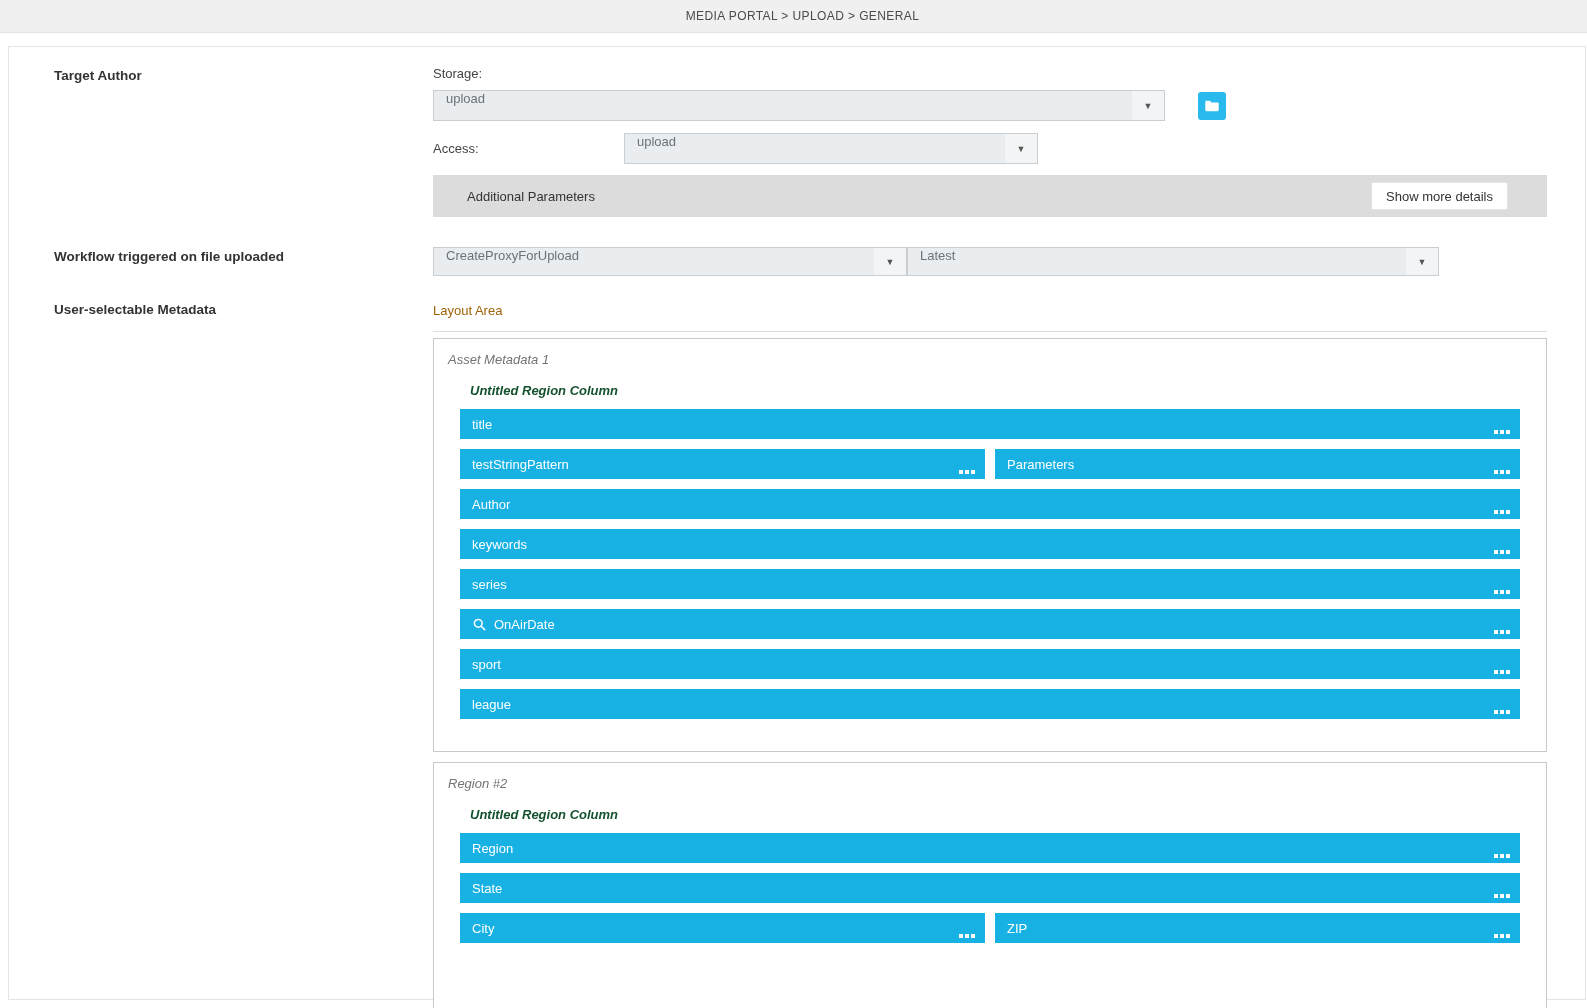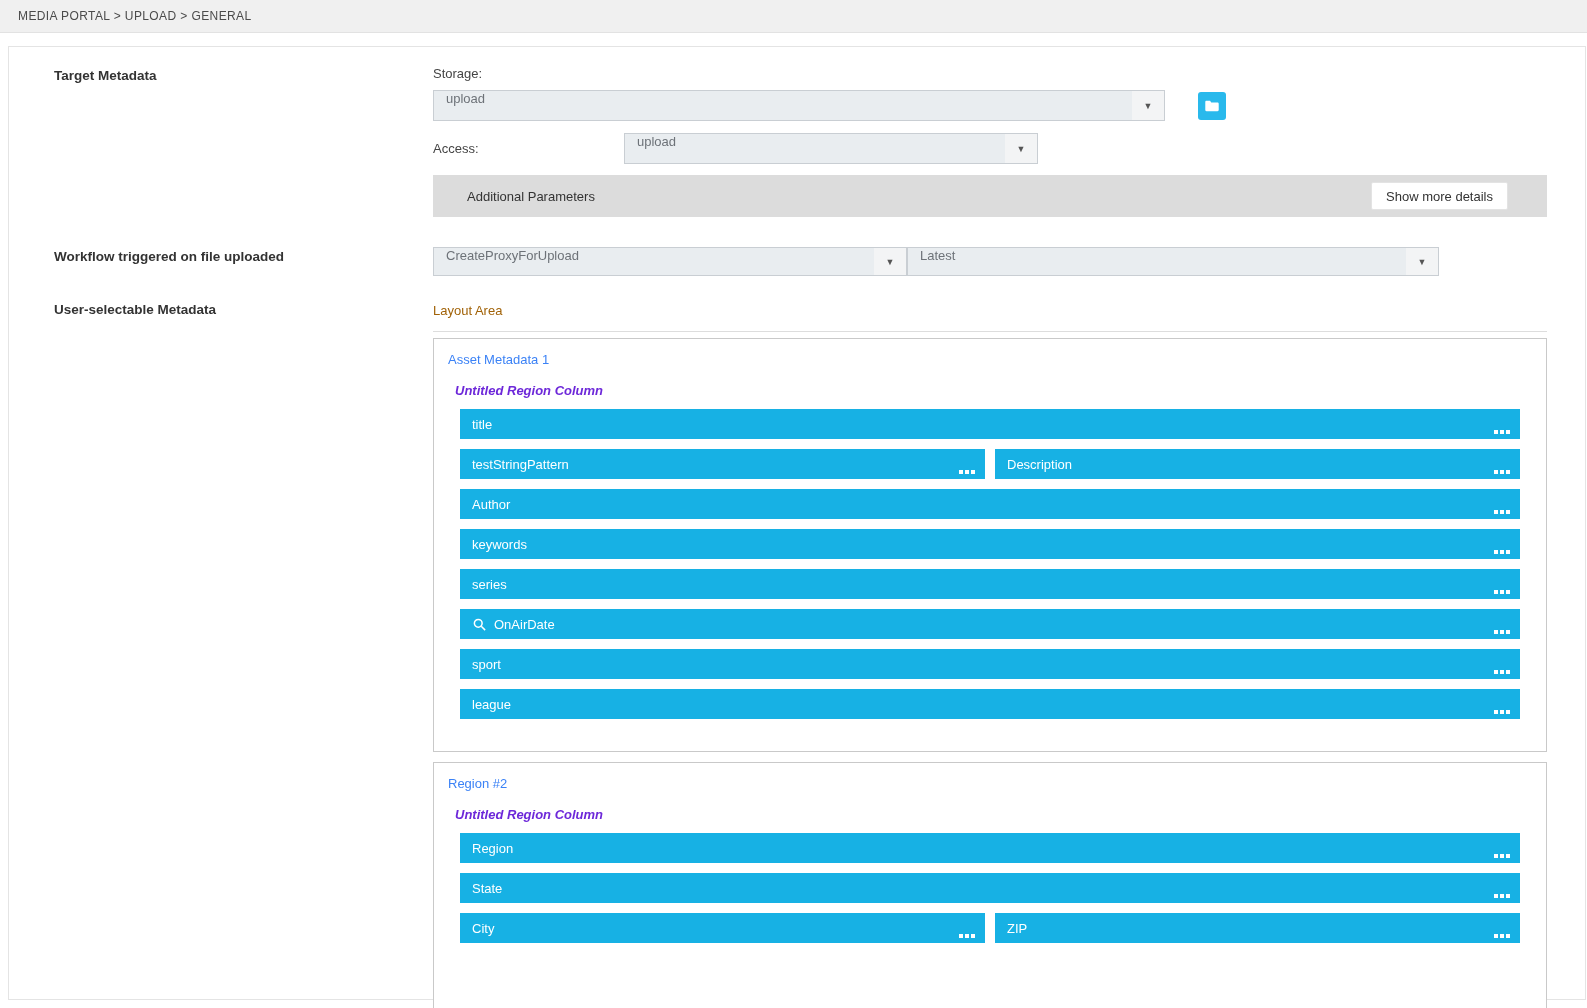--- a/index.html
+++ b/index.html
@@ -1,21 +1,21 @@
 <!DOCTYPE html>
 <html><head>
 <meta charset="utf-8">
 <style>
   * { margin: 0; padding: 0; box-sizing: border-box; }
   html, body { width: 1587px; height: 1008px; background: #fff;
     font-family: "Liberation Sans", sans-serif; overflow: hidden; }
 
   
   .breadcrumb-bar { height: 33px; background: #f0f0f0; border-bottom: 1px solid #e2e2e2;
-    display: flex; align-items: center; padding-left: 18px; }
+    display: flex; align-items: center; padding-left: 18px; justify-content: center; }
   .breadcrumb-bar span { font-size: 12px; color: #4b4b4b; letter-spacing: .4px; }
 
   
   .panel { margin: 13px 1px 7px 8px; height: 954px; border: 1px solid #e4e4e4;
     background: #fff; padding-top: 19px; position: relative; }
 
   .form-row { position: relative; padding-left: 424px; width: 1538px; }
   .row-label { position: absolute; left: 45px; top: 2px; font-size: 13.5px;
     font-weight: 700; color: #333; }
 
@@ -56,23 +56,23 @@
   .ver-dropdown { width: 532px; height: 29px; }
 
   
   #metadata-row { margin-top: 24px; }
   .layout-area-label { font-size: 13px; color: #a16207; padding-top: 3px; }
   .layout-divider { border: none; border-top: 1px solid #ddd; margin-top: 13px; width: 1114px; }
 
   .region-box { width: 1114px; border: 1px solid #c9c9c9; background: #fff;
     margin-top: 6px; padding: 13px 26px 22px 14px; }
   .region-box + .region-box { margin-top: 10px; padding-bottom: 60px; }
-  .region-title { font-size: 13px; color: #3b82f6; }
+  .region-title { font-size: 13px; font-style: italic; color: #737373; }
   .region-column-title { font-size: 13px; font-style: italic; font-weight: 700;
-    color: #6d28d9; margin: 16px 0 0 7px; }
+    color: #14532d; margin: 16px 0 0 22px; }
   .region-rows { margin-left: 12px; margin-top: 11px; }
 
   .bar-row { display: flex; gap: 10px; margin-bottom: 10px; }
   .field-bar { position: relative; flex: 1; height: 30px; background: #17b1e4;
     display: flex; align-items: center; padding: 0 26px 0 12px; cursor: grab; }
   .bar-label { font-size: 13px; color: #fff; }
   .bar-search { display: flex; align-items: center; margin-right: 7px; }
   .bar-ellipsis { position: absolute; right: 10px; bottom: 5px; display: flex; gap: 2px;
     cursor: pointer; }
   .bar-ellipsis i { width: 4px; height: 4px; background: #fff; display: block; }
@@ -80,21 +80,21 @@
 </head>
 <body>
 
 <div class="breadcrumb-bar">
   <span>MEDIA PORTAL &gt; UPLOAD &gt; GENERAL</span>
 </div>
 
 <div class="panel">
 
   <div class="form-row" id="storage-row">
-    <div class="row-label">Target Metadata</div>
+    <div class="row-label">Target Author</div>
     <div>
       <div class="field-caption storage-caption">Storage:</div>
       <div class="storage-line">
         <div class="dropdown storage-dropdown">
           <span class="dd-value">upload</span>
           <span class="dd-arrow">▼</span>
         </div>
         <button class="folder-btn">
           <span style="display:flex">
             <svg width="14" height="12" viewBox="0 0 24 20">
@@ -158,21 +158,21 @@
     <span class="bar-label">testStringPattern</span>
     <span class="bar-ellipsis">
                     <i></i>
                     <i></i>
                     <i></i>
                   </span>
   </div>
 
   <div class="field-bar">
 
-    <span class="bar-label">Description</span>
+    <span class="bar-label">Parameters</span>
     <span class="bar-ellipsis">
                     <i></i>
                     <i></i>
                     <i></i>
                   </span>
   </div>
 </div>
               <div class="bar-row">
   <div class="field-bar">
 

